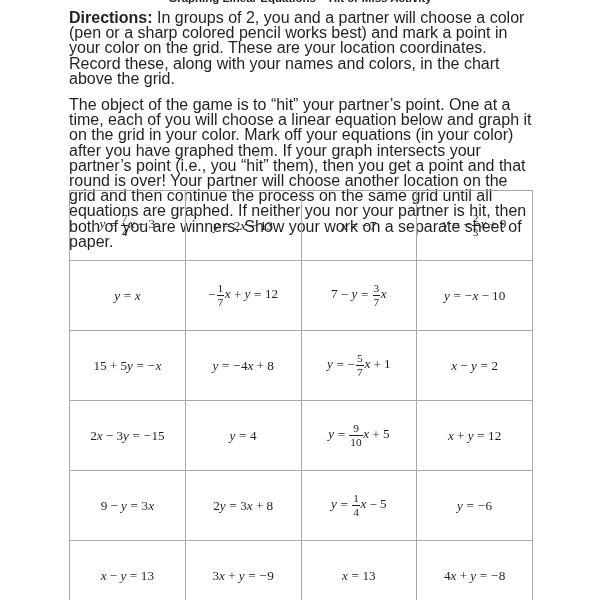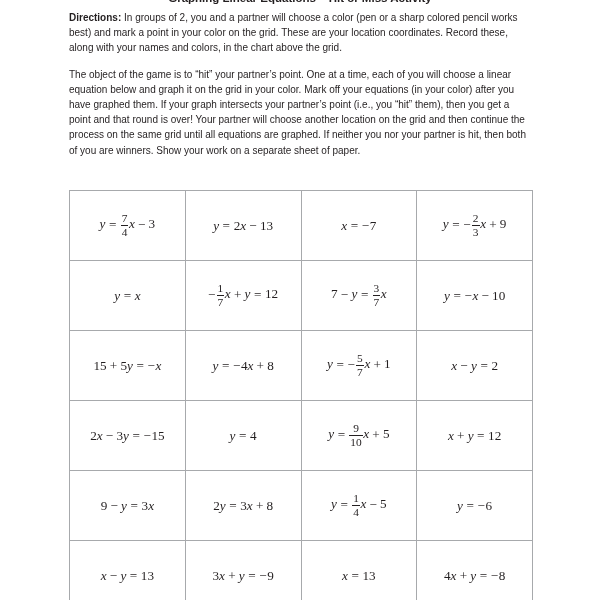--- a/index.html
+++ b/index.html
@@ -46,21 +46,21 @@
   .body-text {
     position: absolute;
     left: 69px;
     top: 10px;
     width: 464px;
   }
 
   .para {
     margin: 0 0 11px 0;
     font-family: "Liberation Sans", sans-serif;
-    font-size: 10px;
+    font-size: 16px;
     line-height: 15.2px;
     color: #231f20;
     text-align: left;
   }
   .para:last-child { margin-bottom: 0; }
 
   .lead-label {
     font-weight: bold;
   }
 

